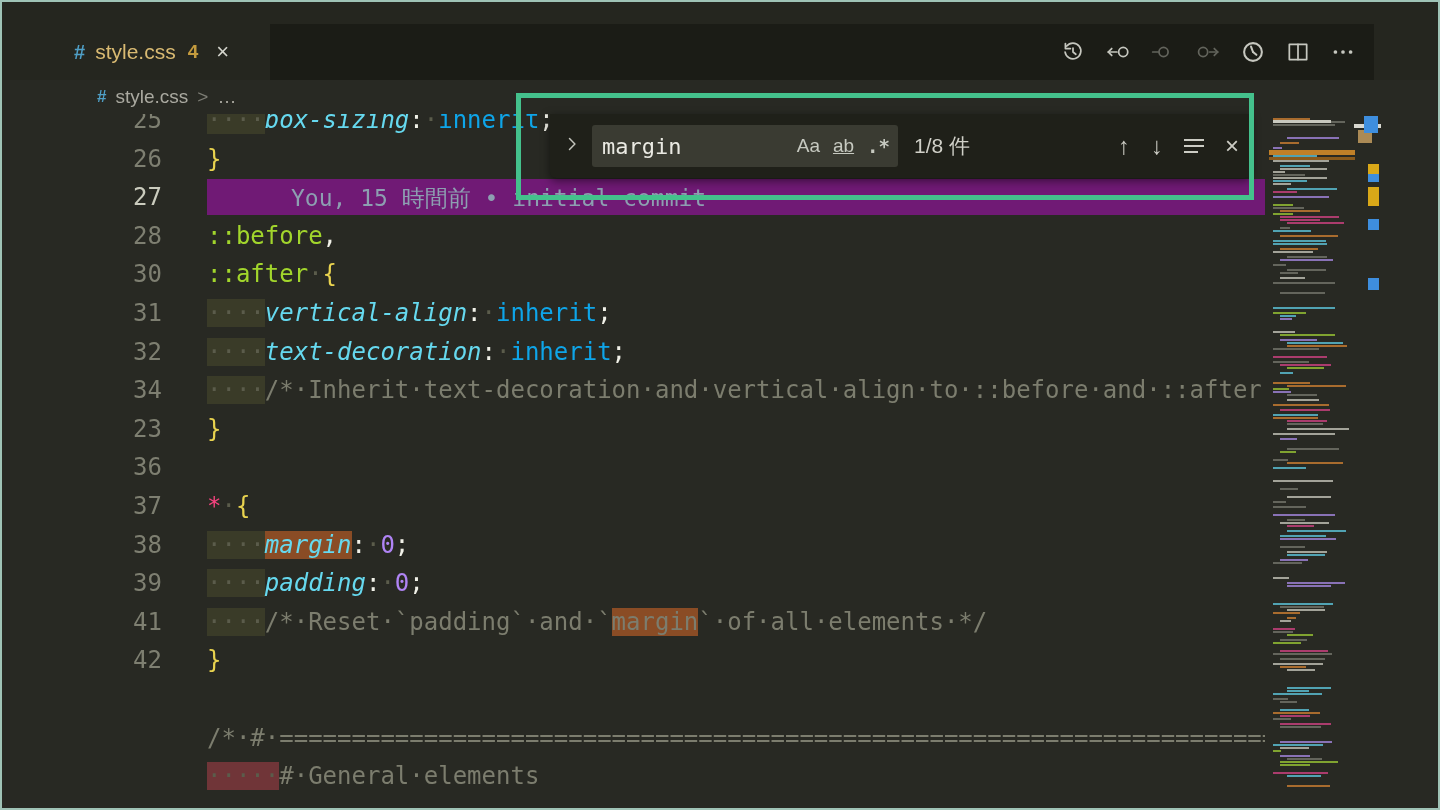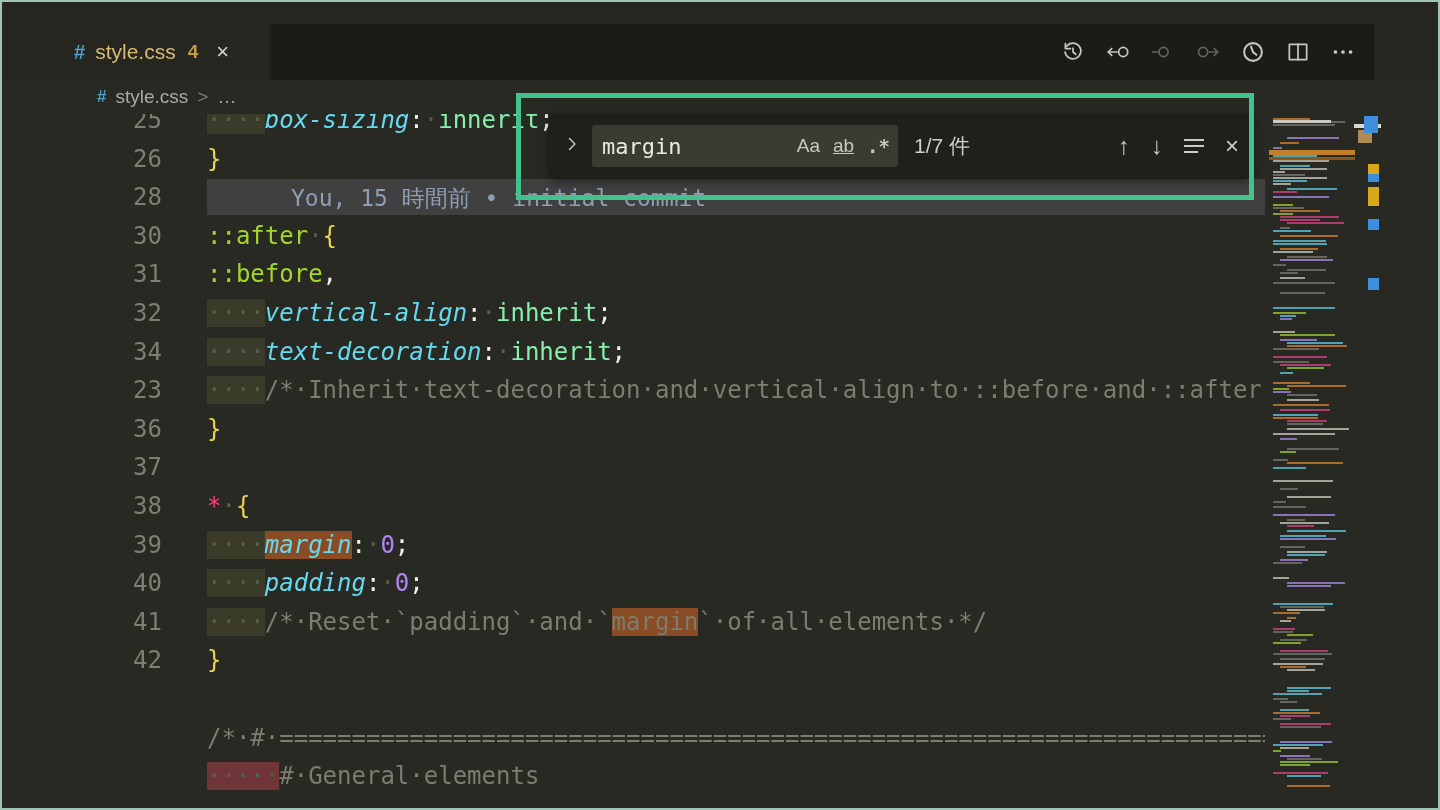--- a/index.html
+++ b/index.html
@@ -27,32 +27,32 @@
   
   .code-viewport{position:absolute;left:0;top:99px;width:1263px;height:711px;overflow:hidden;z-index:1;}
   .gutter{position:absolute;left:0;top:0;width:160px;text-align:right;
           font-family:"DejaVu Sans Mono",monospace;font-size:24px;color:#7e7f71;}
   .gutter .ln{height:38.6px;line-height:38.6px;}
   .gutter .ln.active{color:#cbccbe;}
   .code-lines{position:absolute;left:205px;top:0;width:1058px;overflow:hidden;
               font-family:"DejaVu Sans Mono",monospace;font-size:24px;color:#f1f1e8;}
   .row{height:38.6px;line-height:38.6px;white-space:pre;position:relative;}
   .tk-prop{color:#66d9ef;font-style:italic;}
-  .tk-val{color:#86efac;}
+  .tk-val{color:#0ea5e9;}
   .tk-fg{color:#f1f1e8;}
   .tk-sel{color:#a2d62c;}
   .tk-brace{color:#e9d34f;}
   .tk-pink{color:#f6437f;}
   .tk-num{color:#b084f5;}
   .tk-comment{color:#7c7d6e;}
   .tk-ws{color:#5b5c4b;}
   .bg-indent{background:#3a3b28;}
   .bg-indentErr{background:#703538;}
   .bg-match{background:#8a4c25;}
-  .row.blame .band{position:absolute;left:0;right:0;top:1px;bottom:2px;background:#404040;}
+  .row.blame .band{position:absolute;left:0;right:0;top:1px;bottom:2px;background:#701a75;}
   .blame-text{position:relative;color:#8d9fb1;font-size:23px;padding-left:84px;}
   
   .find-widget{position:absolute;left:548px;top:112px;width:701px;height:64px;background:#1f2019;
                border-radius:0 0 6px 6px;box-shadow:0 3px 10px rgba(0,0,0,.5);z-index:30;
                display:flex;align-items:center;padding:0 12px;box-sizing:border-box;gap:10px;}
   .fw-chevron svg{stroke:#c3c4bc;fill:none;stroke-width:1.8;stroke-linecap:round;stroke-linejoin:round;}
   .fw-input{width:306px;height:42px;background:#3a3b32;border-radius:3px;display:flex;align-items:center;
             padding:0 8px 0 10px;box-sizing:border-box;}
   .fw-query{color:#eaeae3;font-size:22px;font-family:"DejaVu Sans Mono",monospace;}
   .fw-toggles{margin-left:auto;display:flex;align-items:center;gap:13px;color:#c6c9c0;font-size:19px;}
@@ -76,40 +76,40 @@
 </style>
 </head>
 <body>
 
 <div class="screen">
 
   <div class="code-viewport">
     <div class="gutter">
         <div class="ln">25</div>
         <div class="ln">26</div>
+        <div class="ln active">27</div>
         <div class="ln">28</div>
         <div class="ln">30</div>
         <div class="ln">31</div>
         <div class="ln">32</div>
         <div class="ln">34</div>
         <div class="ln">23</div>
         <div class="ln">36</div>
         <div class="ln">37</div>
         <div class="ln">38</div>
         <div class="ln">39</div>
-        <div class="ln">40</div>
         <div class="ln">41</div>
         <div class="ln">42</div>
       </div>
     <div class="code-lines">
         <div class="row"><span class="tk-ws bg-indent">····</span><span class="tk-prop">box-sizing</span><span class="tk-fg">:</span><span class="tk-ws">·</span><span class="tk-val">inherit</span><span class="tk-fg">;</span></div>
         <div class="row"><span class="tk-brace">}</span></div>
         <div class="row blame"><div class="band"><span class="blame-text">You, 15 時間前 • initial commit</span></div></div>
+        <div class="row"><span class="tk-sel">::before</span><span class="tk-fg">,</span></div>
         <div class="row"><span class="tk-sel">::after</span><span class="tk-ws">·</span><span class="tk-brace">{</span></div>
-        <div class="row"><span class="tk-sel">::before</span><span class="tk-fg">,</span></div>
         <div class="row"><span class="tk-ws bg-indent">····</span><span class="tk-prop">vertical-align</span><span class="tk-fg">:</span><span class="tk-ws">·</span><span class="tk-val">inherit</span><span class="tk-fg">;</span></div>
         <div class="row"><span class="tk-ws bg-indent">····</span><span class="tk-prop">text-decoration</span><span class="tk-fg">:</span><span class="tk-ws">·</span><span class="tk-val">inherit</span><span class="tk-fg">;</span></div>
         <div class="row"><span class="tk-ws bg-indent">····</span><span class="tk-comment">/*·Inherit·text-decoration·and·vertical·align·to·::before·and·::after·*/</span></div>
         <div class="row"><span class="tk-brace">}</span></div>
         <div class="row"></div>
         <div class="row"><span class="tk-pink">*</span><span class="tk-ws">·</span><span class="tk-brace">{</span></div>
         <div class="row"><span class="tk-ws bg-indent">····</span><span class="tk-prop bg-match">margin</span><span class="tk-fg">:</span><span class="tk-ws">·</span><span class="tk-num">0</span><span class="tk-fg">;</span></div>
         <div class="row"><span class="tk-ws bg-indent">····</span><span class="tk-prop">padding</span><span class="tk-fg">:</span><span class="tk-ws">·</span><span class="tk-num">0</span><span class="tk-fg">;</span></div>
         <div class="row"><span class="tk-ws bg-indent">····</span><span class="tk-comment">/*·Reset·`padding`·and·`</span><span class="tk-comment bg-match">margin</span><span class="tk-comment">`·of·all·elements·*/</span></div>
         <div class="row"><span class="tk-brace">}</span></div>
@@ -343,21 +343,21 @@
         </svg>
     </span>
     <div class="fw-input">
       <span class="fw-query">margin</span>
       <span class="fw-toggles">
         <span class="fw-toggle">Aa</span>
         <span class="fw-toggle word">ab</span>
         <span class="fw-toggle regex">.*</span>
       </span>
     </div>
-    <span class="fw-count">1/7 件</span>
+    <span class="fw-count">1/8 件</span>
     <span class="fw-buttons">
       <span class="fw-btn">↑</span>
       <span class="fw-btn">↓</span>
       <span class="fw-lines-icon">
           <i></i>
           <i></i>
           <i></i>
         </span>
       <span class="fw-btn">×</span>
     </span>

